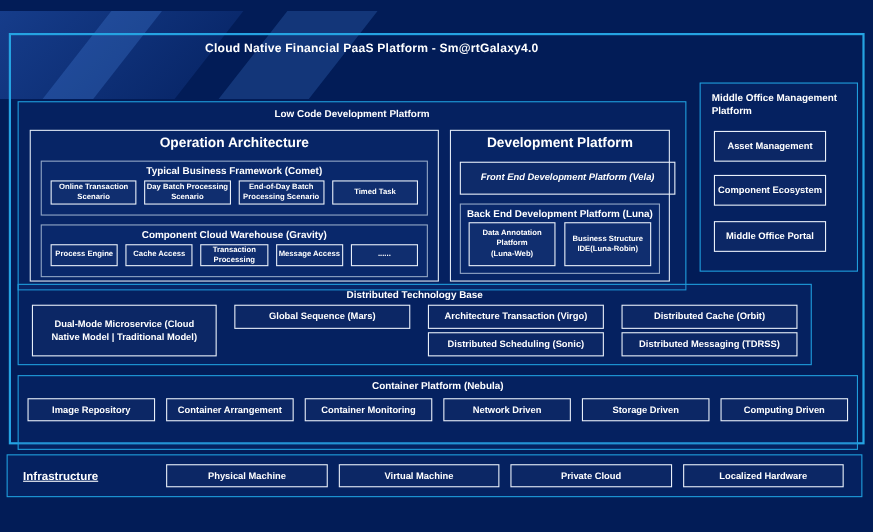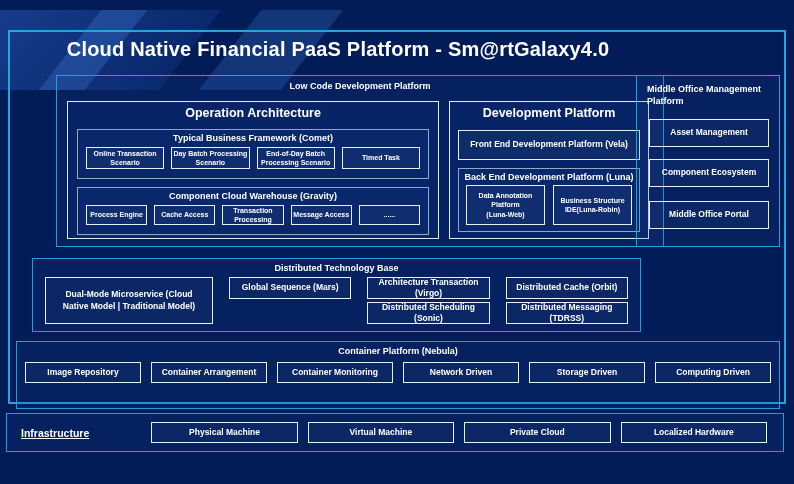--- a/index.html
+++ b/index.html
@@ -19,31 +19,31 @@
   .deco .s1 { left:0;   width:240px; background:linear-gradient(100deg, rgba(40,90,185,.55), rgba(30,75,165,.25)); }
   .deco .s2 { left:120px; width:46px;  background:rgba(70,130,220,.30); }
   .deco .s3 { left:280px; width:82px;  background:rgba(70,130,220,.26); }
 
   .main-frame {
     position:absolute; left:8px; top:30px; width:778px; height:374px;
     border:2px solid #25a3e2; z-index:1;
   }
   .page-title {
     position:absolute; left:8px; top:38px; width:660px; z-index:2;
-    text-align:center; font-size:20px; letter-spacing:.2px;
+    text-align:center; font-size:11px; letter-spacing:.2px;
   }
 
   .panel { position:absolute; z-index:2; border:1px solid #1f9ddc; background:rgba(22,60,142,.16); }
   .panel-label { text-align:center; font-size:9px; padding-top:5px; }
 
   
-  .low-code      { left:16px;  top:75px;  width:608px; height:172px;margin-left:40px; }
+  .low-code      { left:16px;  top:92px;  width:608px; height:172px; }
   .middle-office { left:636px; top:75px;  width:144px; height:172px; }
   .mo-title { font-size:9px; padding:8px 10px 0 10px; text-align:left; line-height:1.3; }
-  .mo-box { position:absolute; left:12px; width:120px; height:28px; }
+  .mo-box { position:absolute; left:12px; width:102px; height:28px; }
   .mo-0 { top:43px; } .mo-1 { top:83px; } .mo-2 { top:125px; }
 
   .white-panel { position:absolute; border:1px solid #dfe8f4; background:rgba(25,65,150,.12); }
   .op-arch  { left:10px;  top:25px; width:372px; height:138px; }
   .dev-plat { left:392px; top:25px; width:200px; height:138px; }
   .big-title { text-align:center; font-size:12.5px; padding-top:4px; }
 
   .gray-panel { position:absolute; border:1px solid #93a7c6; background:rgba(30,70,155,.10); }
   .sub-label { text-align:center; font-size:9px; padding-top:3px; }
   .comet   { left:9px; top:27px; width:352px; height:50px; }
@@ -52,27 +52,27 @@
 
   .box {
     border:1px solid #e8eff9; background:rgba(255,255,255,.03);
     display:flex; align-items:center; justify-content:center;
     text-align:center; line-height:1.3;
   }
   .flexbox { flex:1; }
   .h22 { height:22px; font-size:7px; }
   .h20 { height:20px; font-size:7px; }
 
-  .front-end { position:absolute; left:8px; top:28px; width:182px; height:30px; font-size:8.5px; }
+  .front-end { position:absolute; left:8px; top:28px; width:196px; height:30px; font-size:8.5px;font-style:italic; }
   .back-end  { left:8px; top:66px; width:182px; height:64px; }
   .be-row { display:flex; gap:8px; padding:3px 7px 0 7px; }
   .be-box { flex:1; height:40px; font-size:7px; flex-direction:column; padding:1px; }
 
   
-  .distributed { left:32px; top:258px; width:609px; height:74px; }
+  .distributed { left:16px; top:258px; width:722px; height:74px; }
   .dist-row { display:flex; gap:16px; padding:4px 12px 0 12px; }
   .dual-mode { width:168px; height:47px; font-size:8.5px; padding:0 6px; flex-shrink:0; }
   .dist-col { flex:1; display:flex; flex-direction:column; gap:3px; }
   .dist-box { height:22px; font-size:8.5px; }
 
   
   .container-plat { left:16px; top:341px; width:764px; height:68px; }
   .cp-row { display:flex; gap:10px; padding:6px 8px 0 8px; }
   .cp-box { height:21px; font-size:8.5px; }
 

